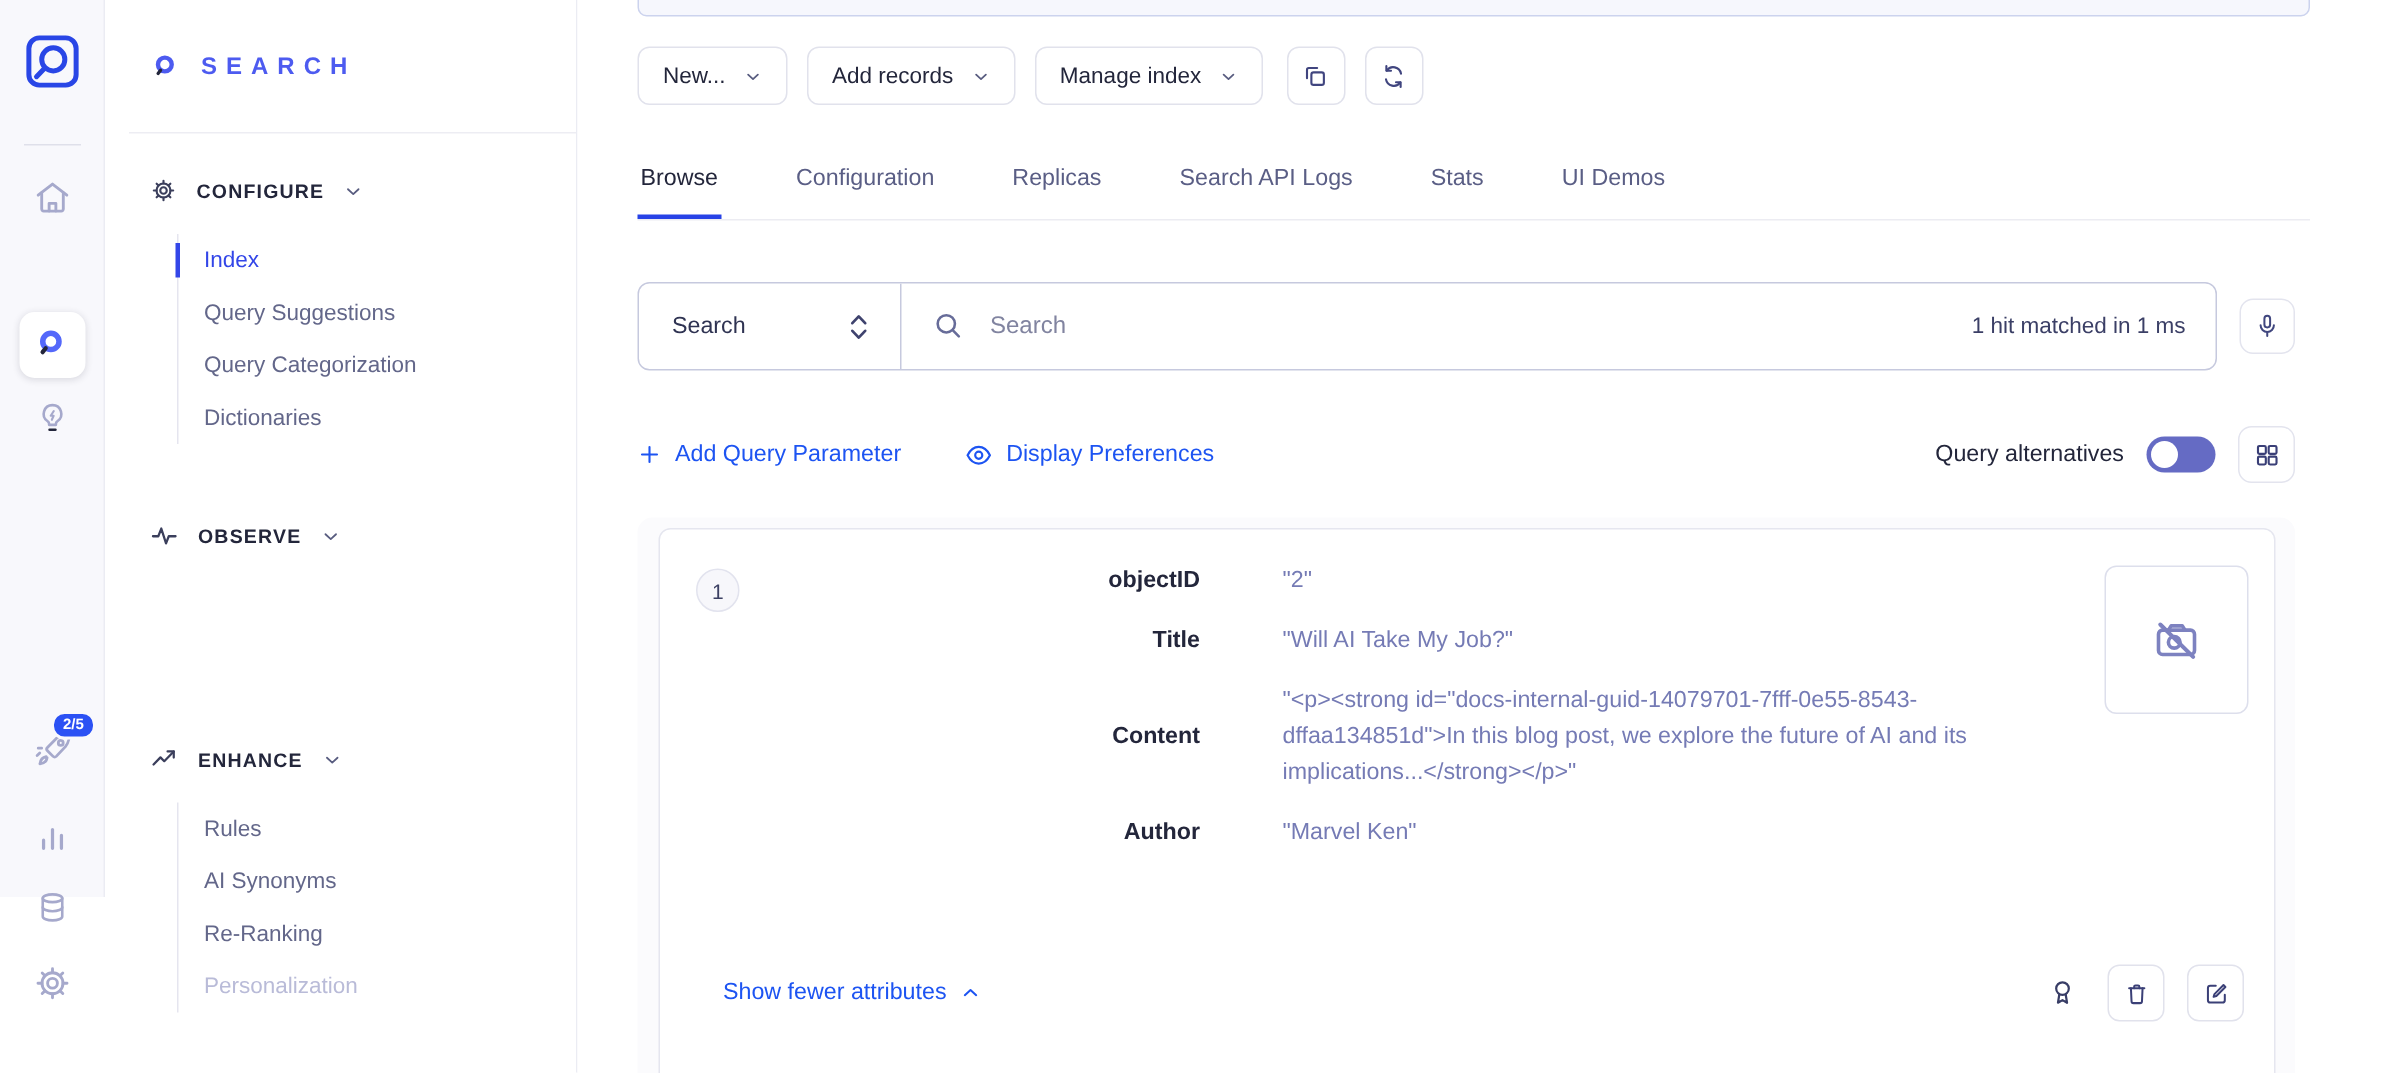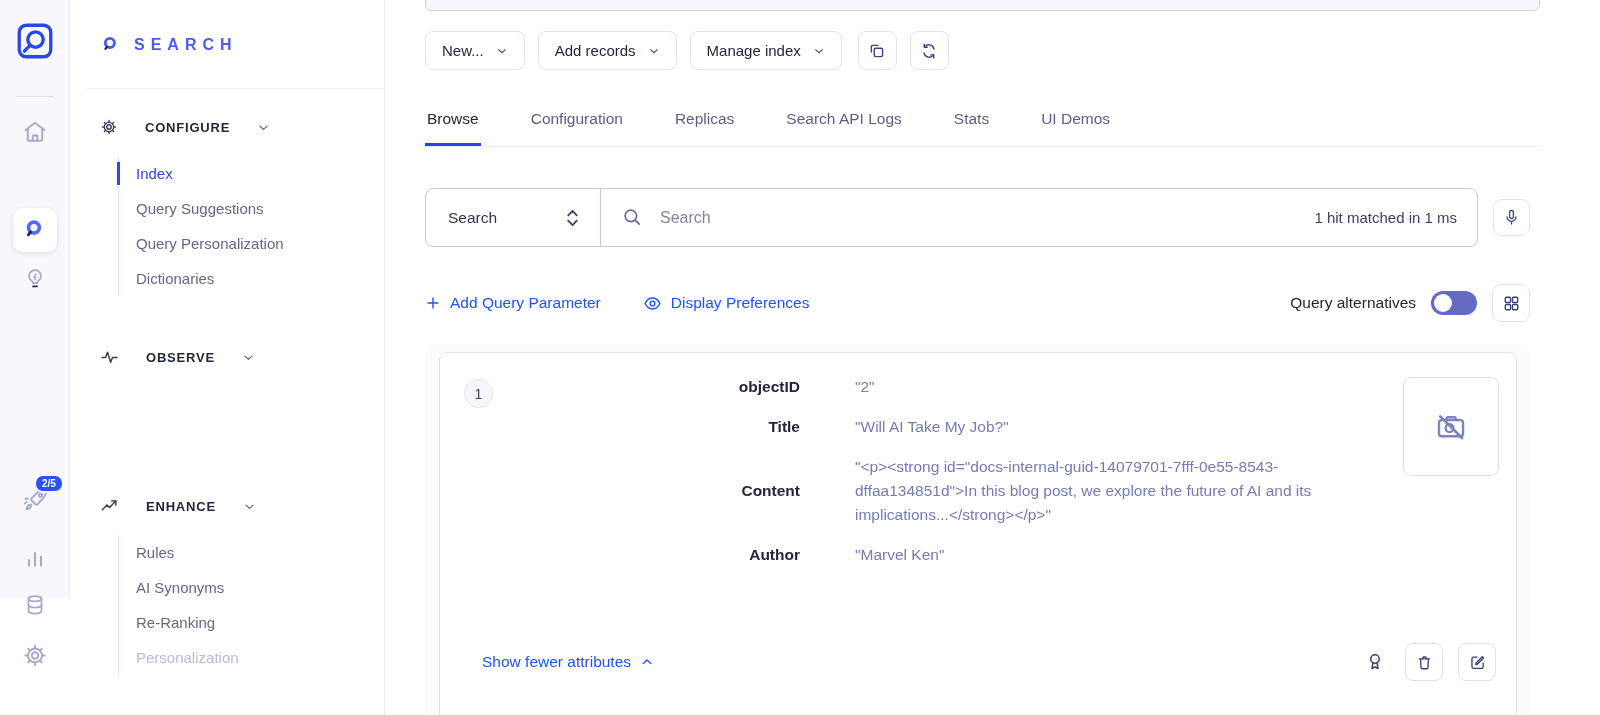--- a/index.html
+++ b/index.html
@@ -23,21 +23,21 @@
   .rail-bars { top:546px; }
   .rail-db { top:592px; }
   .rail-gear { top:642px; }
 
   
   .sidebar { position:absolute; left:70px; top:0; width:315px; height:715px;
     background:#fff; border-right:1px solid #ebecf3; }
   .sb-head { position:absolute; left:30px; top:34px; display:flex; align-items:center; gap:12px; }
   .sb-title { color:#4d5bf0; font-size:16px; font-weight:bold; letter-spacing:6px; }
   .sb-divider { position:absolute; left:16px; right:0; top:88px; height:1px; background:#ededf3; }
-  .sb-section { position:absolute; left:30px; display:flex; align-items:center; gap:27px; }
+  .sb-section { position:absolute; left:30px; display:flex; align-items:center; gap:13px; }
   .sb-section-label { font-size:13px; font-weight:bold; letter-spacing:.8px; color:#23263b; }
   .sb-section .chev { color:#595d80; }
   .sb-sec-icon { color:#3b3f5c; }
   .sb-group { position:absolute; left:48px; border-left:1px solid #e5e5ef; padding-left:17px; }
   .sb-item { position:relative; font-size:15px; color:#63678a; padding:9px 0; cursor:pointer; }
   .sb-item.active { color:#3346e8; }
   .sb-item.active::before { content:""; position:absolute; left:-19px; top:6px; bottom:6px; width:3px; background:#3346e8; }
   .sb-item.disabled { color:#b9bbd8; }
 
   
@@ -184,21 +184,21 @@
     <span class="sb-section-label">CONFIGURE</span>
     <span class="chev">
       <svg class="ic" width="13" height="13" viewBox="0 0 24 24" fill="none" stroke="currentColor" stroke-width="2.2" stroke-linecap="round" stroke-linejoin="round">
           <path d="M5.5 9.5 12 15.5l6.5-6"></path>
         </svg>
     </span>
   </div>
   <div class="sb-group" style="top:156px;">
     <div class="sb-item active">Index</div>
     <div class="sb-item">Query Suggestions</div>
-    <div class="sb-item">Query Personalization</div>
+    <div class="sb-item">Query Categorization</div>
     <div class="sb-item">Dictionaries</div>
   </div>
 
   <div class="sb-section" style="top:348px;">
     <span class="sb-sec-icon">
       <svg class="ic" width="19" height="19" viewBox="0 0 24 24" fill="none" stroke="currentColor" stroke-width="1.9" stroke-linecap="round" stroke-linejoin="round">
         <path d="M2.5 12H7l2.5-6.5L13.5 18l2.3-6h5.7"></path>
       </svg>
     </span>
     <span class="sb-section-label">OBSERVE</span>

